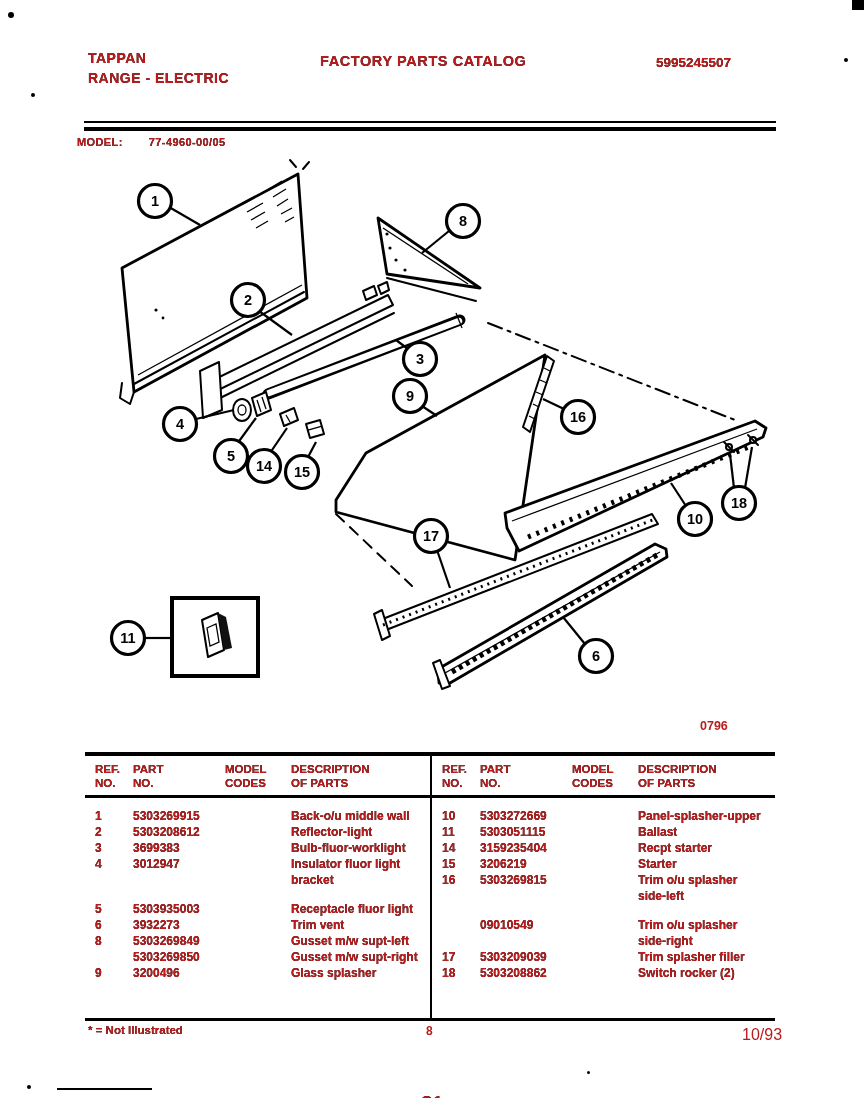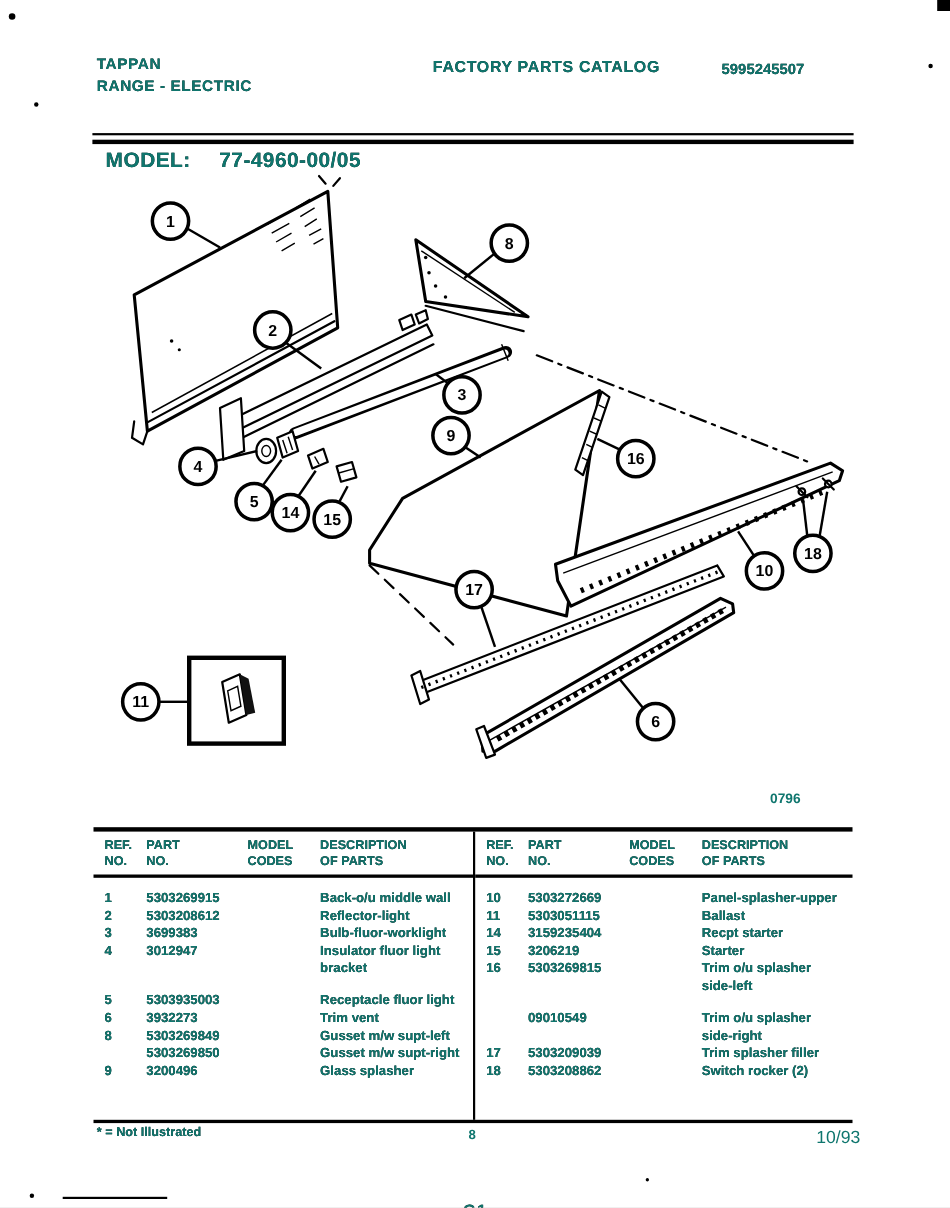--- a/index.html
+++ b/index.html
@@ -1,26 +1,26 @@
 <!DOCTYPE html>
 <html><head>
 <meta charset="utf-8">
 <style>
   html,body{margin:0;padding:0;background:#d9d9d9;}
   .page{position:relative;width:864px;height:1098px;background:#ffffff;overflow:hidden;
-        font-family:"Liberation Sans",sans-serif;color:#0f766e;}
+        font-family:"Liberation Sans",sans-serif;color:#b91c1c;}
   
   .brand{position:absolute;left:88px;top:48px;font-size:14px;font-weight:bold;
          letter-spacing:.5px;line-height:20px;text-shadow:0 0 .6px #000;}
-  .cat-title{position:absolute;left:320px;top:53px;width:280px;text-align:right;
+  .cat-title{position:absolute;left:320px;top:53px;width:280px;text-align:left;
          font-size:14.5px;font-weight:bold;letter-spacing:.6px;text-shadow:0 0 .6px #000;}
   .pubnum{position:absolute;left:656px;top:55px;font-size:13.5px;font-weight:bold;text-shadow:0 0 .6px #000;}
   .rule-top{position:absolute;left:84px;top:121px;width:692px;height:4px;
          border-top:2px solid #000;border-bottom:4px solid #000;}
-  .model-line{position:absolute;left:96px;top:136px;font-size:19px;font-weight:bold;
+  .model-line{position:absolute;left:77px;top:136px;font-size:11px;font-weight:bold;
          letter-spacing:.4px;text-shadow:0 0 .6px #000;}
   .model-line .num{margin-left:26px;}
   
   .diagram{position:absolute;left:60px;top:158px;}
   .page-code{position:absolute;left:700px;top:719px;font-size:12.5px;font-weight:bold;}
   .o{fill:none;stroke:#000;stroke-width:2.8;stroke-linejoin:round;stroke-linecap:round;}
   .o2{fill:none;stroke:#000;stroke-width:2;stroke-linejoin:round;stroke-linecap:round;}
   .thin{fill:none;stroke:#000;stroke-width:1.3;}
   .fillw{fill:#fff;}
   .leader{stroke:#000;stroke-width:2.2;}

